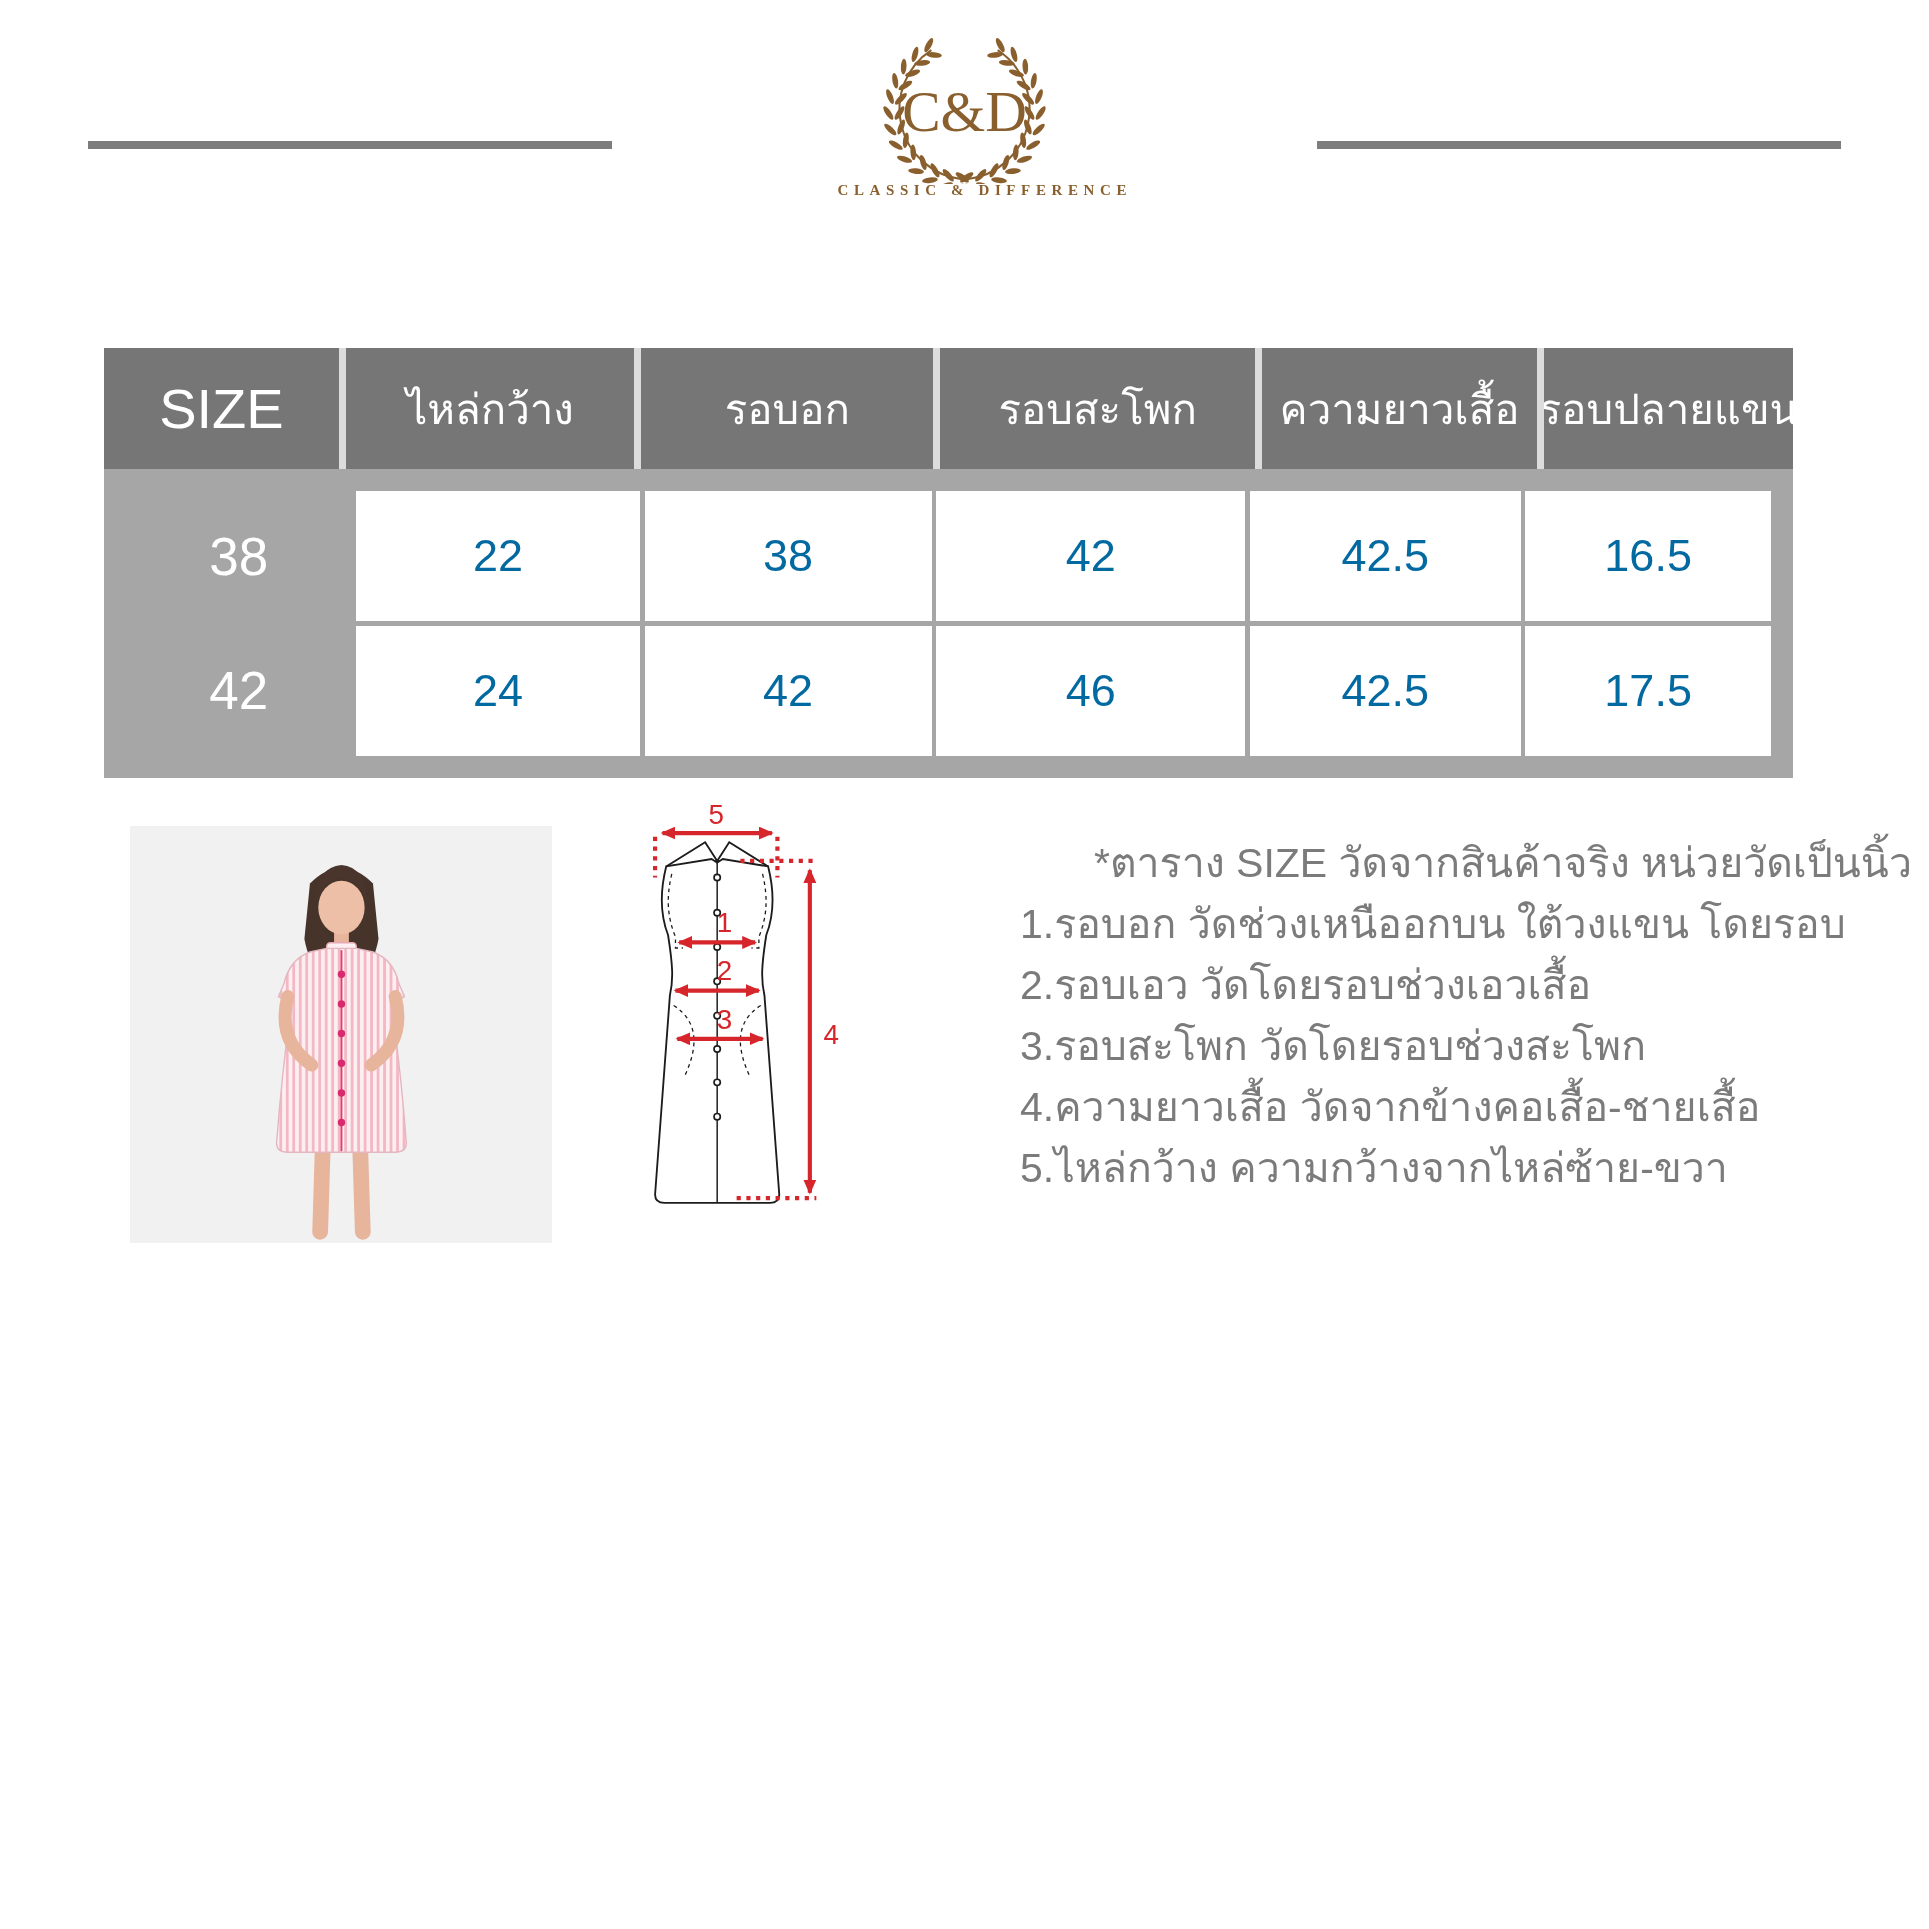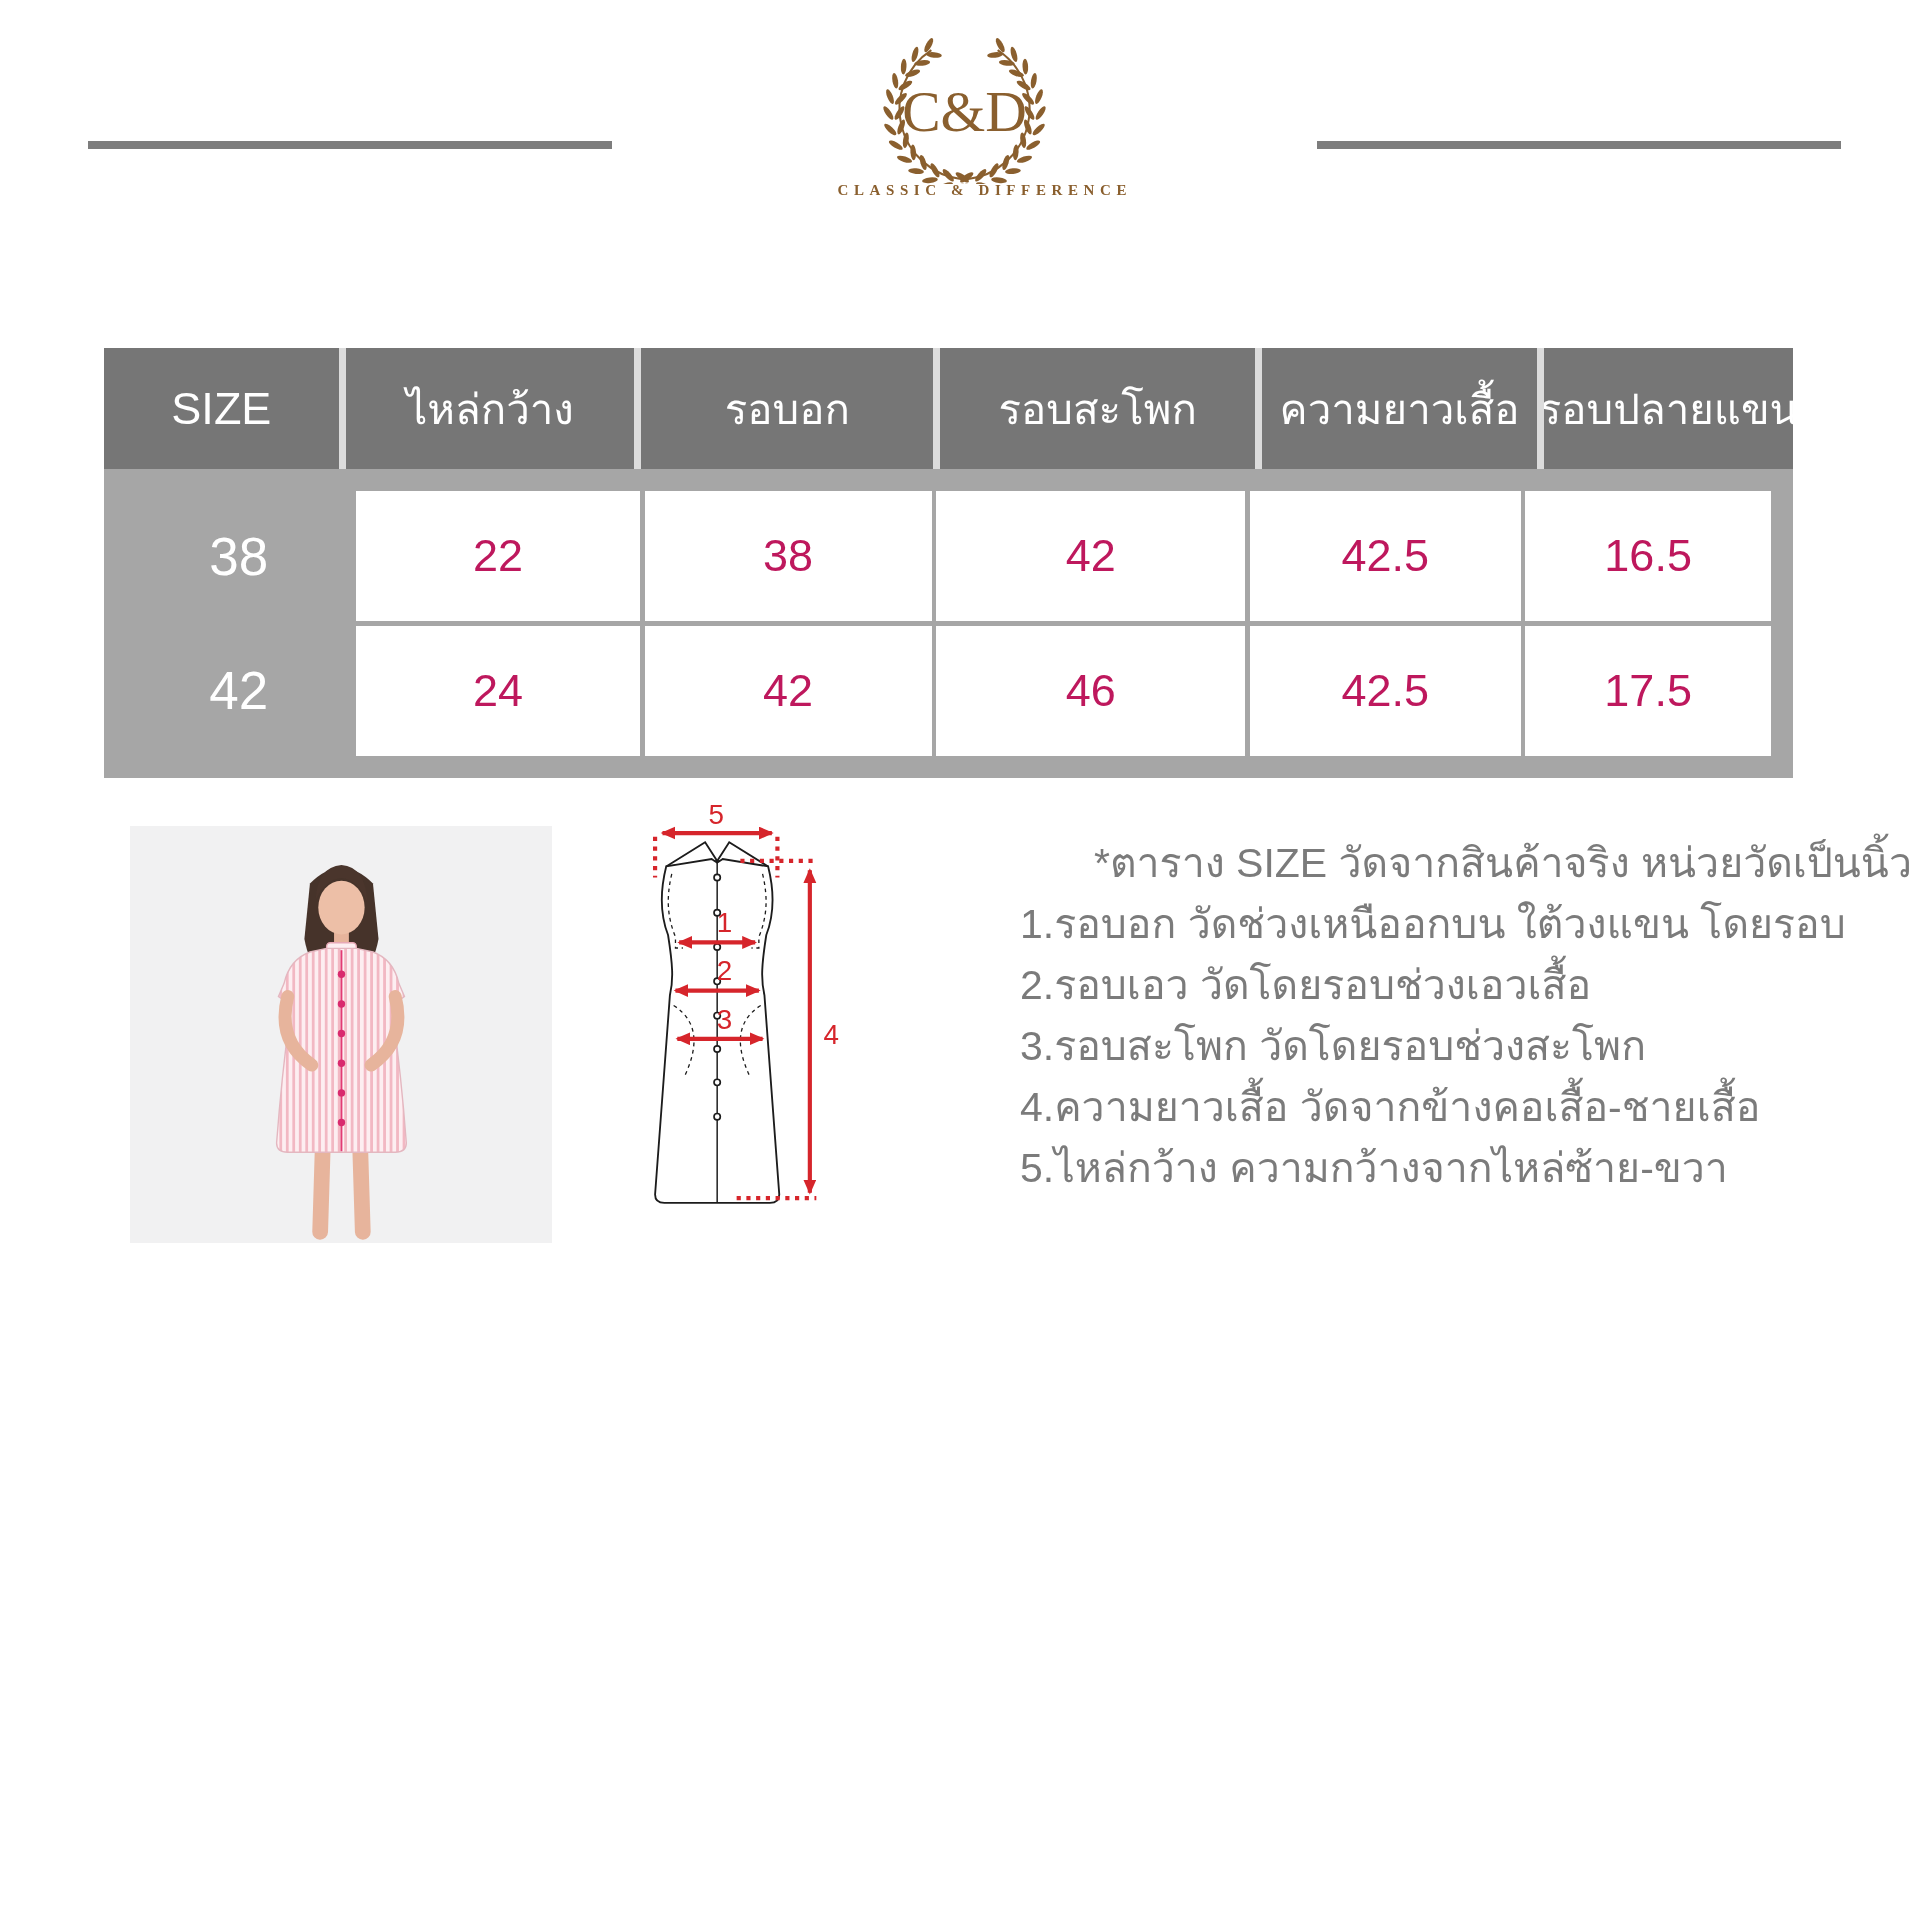--- a/index.html
+++ b/index.html
@@ -28,29 +28,29 @@
   .spec-table { position:absolute; left:104px; top:348px; width:1689px; }
   .thead {
     display:grid; grid-template-columns:13.9fr 17.5fr 17.7fr 19.05fr 16.7fr 15.15fr;
     height:121px; background:#767676;
   }
   .th {
     display:flex; align-items:center; justify-content:center;
     color:#ffffff; font-size:42px; white-space:nowrap; overflow:hidden;
   }
   .th + .th { border-left:7.4px solid #dcdcdc; }
-  .th.size-col { font-size:45px; }
+  .th.size-col { font-size:56px; }
   .tbody {
     background:#a6a6a6; padding:22px; display:grid; gap:4.6px;
     grid-template-columns:13.9fr 17.5fr 17.7fr 19.05fr 16.7fr 15.15fr;
     grid-template-rows:130px 130px;
   }
   .td {
     background:#ffffff; display:flex; align-items:center; justify-content:center;
-    font-size:45px; color:#be185d;
+    font-size:45px; color:#0369a1;
   }
   .td.size { background:#a6a6a6; color:#ffffff; font-size:53px; }
   
   .photo {
     position:absolute; left:130px; top:826px; width:422px; height:417px;
     background:#f1f1f2;
   }
   .diagram { position:absolute; left:601px; top:796px; width:262px; height:468px; }
   .notes {
     position:absolute; left:1020px; top:833px; width:816px;

